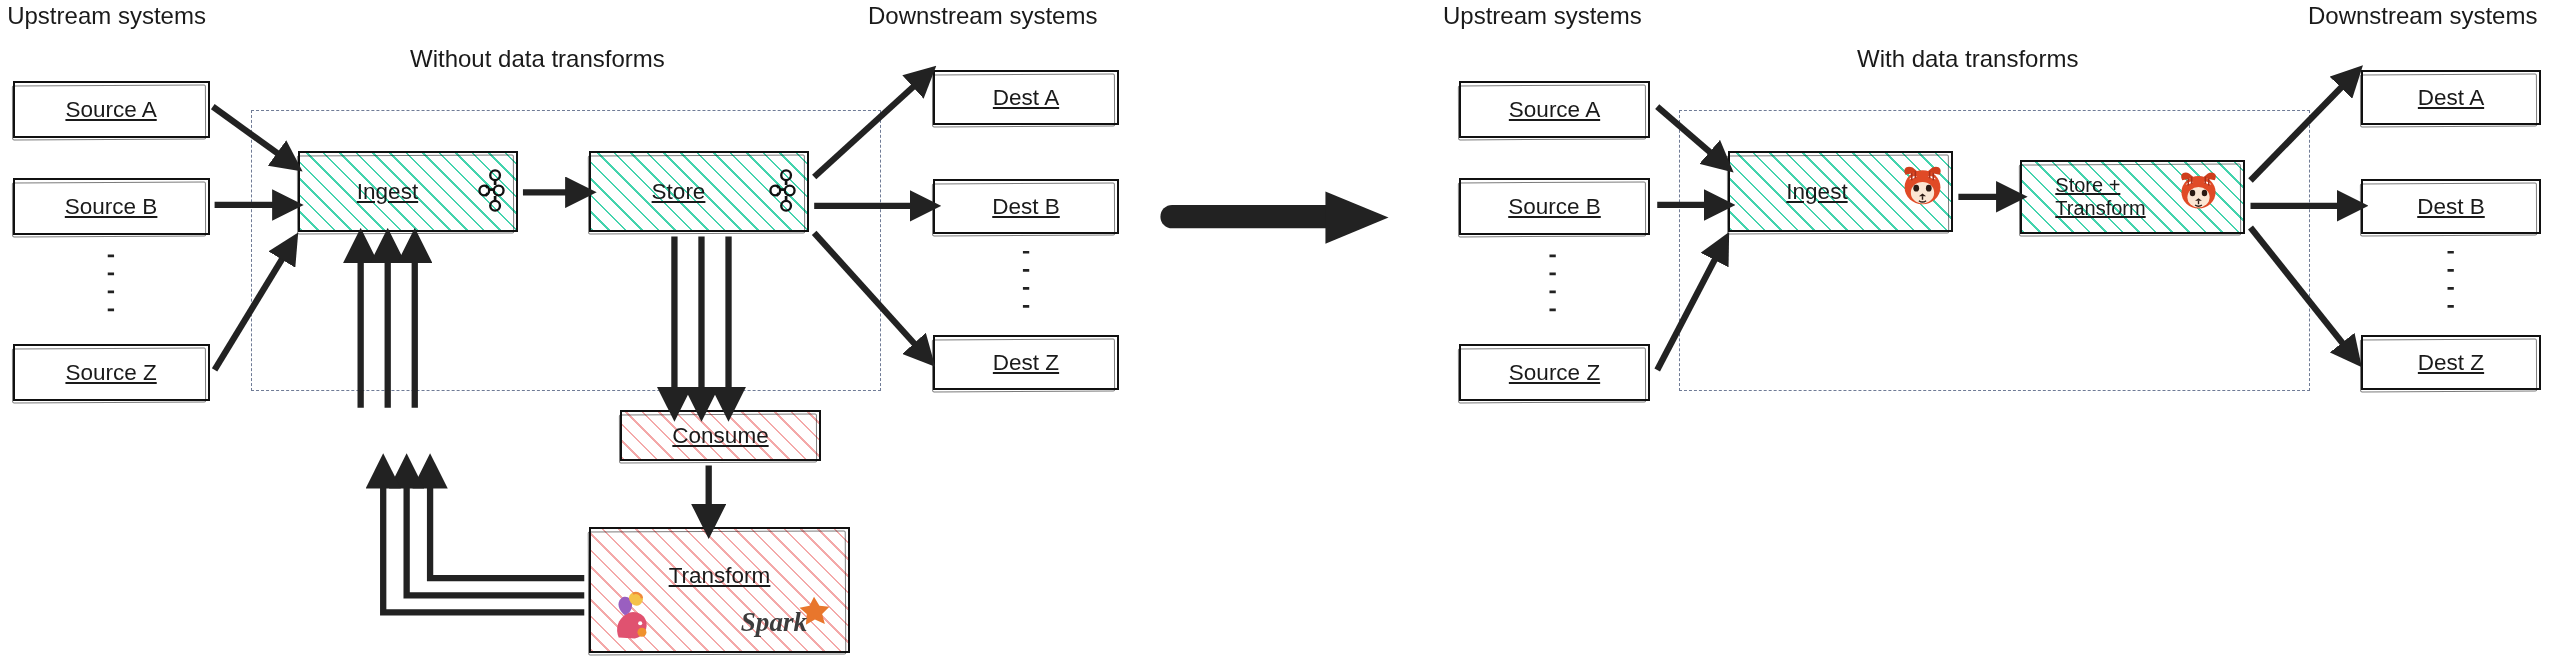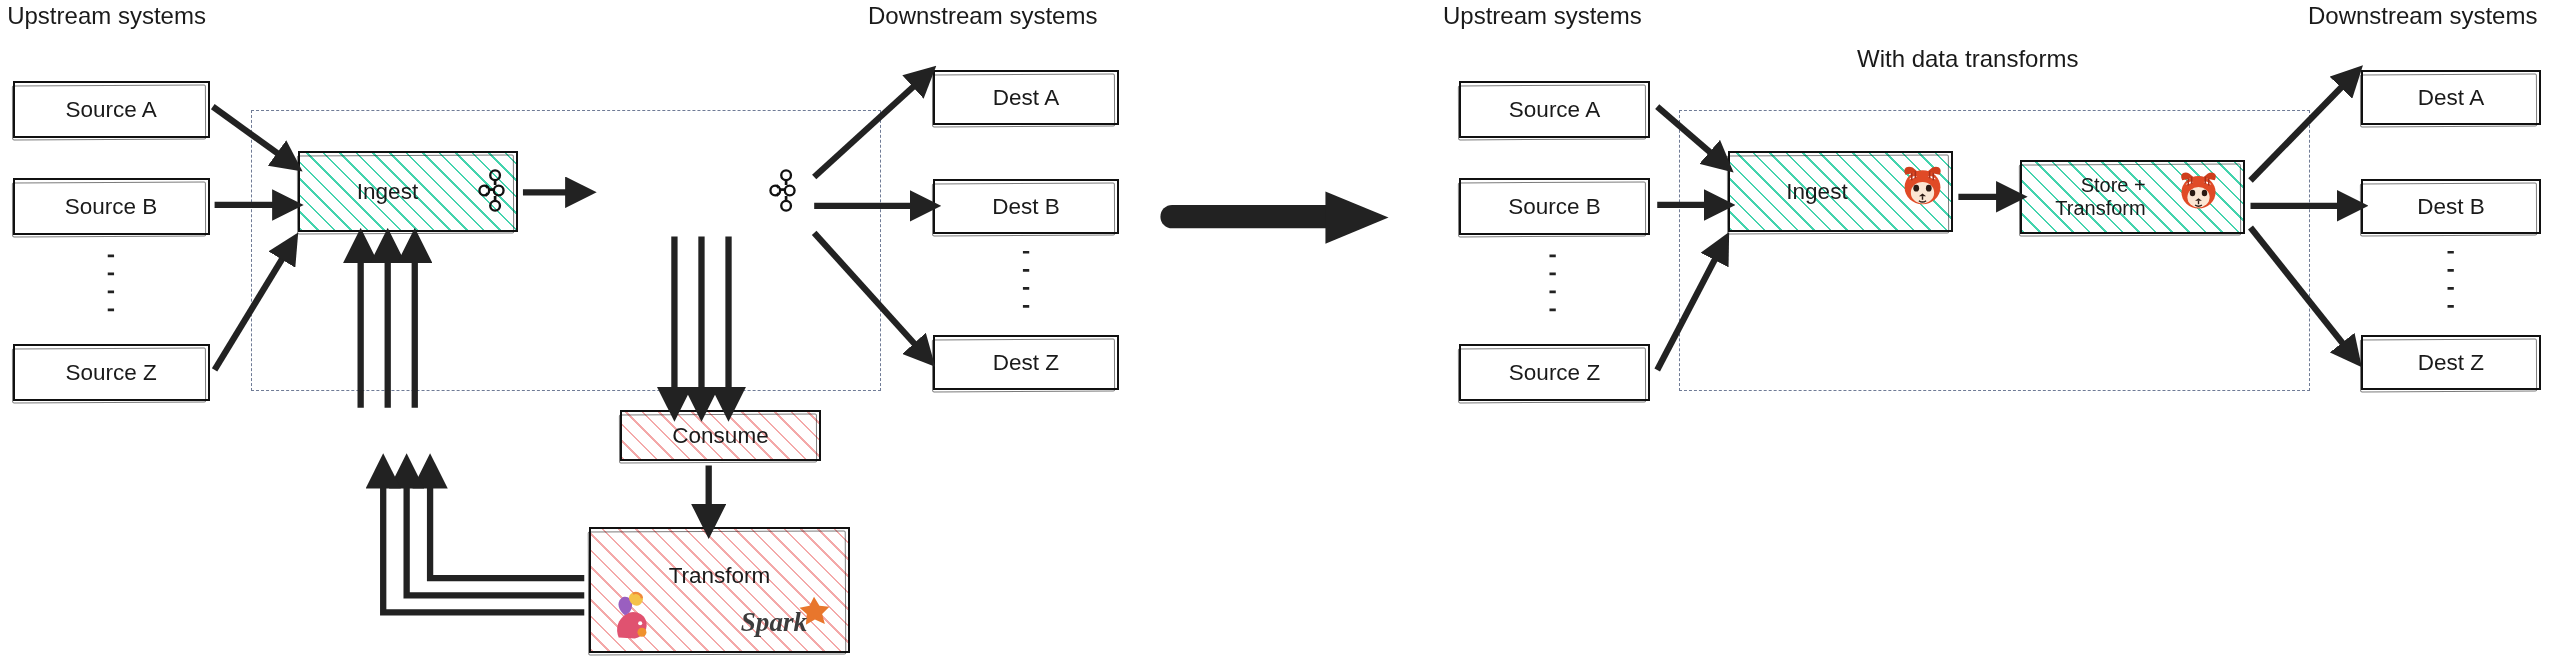--- a/index.html
+++ b/index.html
@@ -6,22 +6,22 @@
   html,body{margin:0;padding:0;background:#ffffff;}
   body{font-family:"Liberation Sans","DejaVu Sans",sans-serif;}
   #canvas{position:relative;width:2576px;height:665px;background:#fff;overflow:hidden;}
 
   .label{position:absolute;color:#1a1a1a;white-space:nowrap;}
   .hdr{font-size:24px;}
   .title{font-size:24px;}
 
   
   .box{position:absolute;box-sizing:border-box;display:flex;align-items:center;
-       justify-content:center;color:#1a1a1a;font-size:22.5px;text-align:right;
-       border:2.7px solid #111;background:#fff;}
+       justify-content:center;color:#1a1a1a;font-size:22.5px;text-align:left;
+       border:2.7px solid #111;background:#fff;text-decoration:underline;}
   .box .cap{position:relative;z-index:3;line-height:1.15;}
   .box.sketch::after{content:"";position:absolute;left:-2.7px;right:1.8px;top:1.8px;bottom:-3.6px;
        border:1.8px solid #111;border-radius:1.8px;opacity:.55;pointer-events:none;
        transform:rotate(-0.25deg);}
 
   .box.teal{background-color:#ffffff;
     background-image:repeating-linear-gradient(45deg,
        rgba(58,209,169,.95) 0px, rgba(58,209,169,.95) 1.8px,
        rgba(255,255,255,0) 1.8px, rgba(255,255,255,0) 11.7px);}
   .box.pink{background-color:#ffffff;
@@ -38,35 +38,39 @@
 
   .ico{position:absolute;z-index:4;}
 </style>
 </head>
 <body>
 
 <div id="canvas">
 
   <div class="label hdr" style="left:7.2px;top:1.8px;">Upstream systems</div>
   <div class="label hdr" style="left:868px;top:1.8px;">Downstream systems</div>
+  <div class="label title" style="left:410px;top:45px;">Without data transforms</div>
 
   <div class="dashbox" style="left:251px;top:110px;width:630px;height:281px;"></div>
 
   <div class="box sketch" style="left:12.6px;top:81px;width:197px;height:57px;">
     <span class="cap">Source A</span>
   </div>
   <div class="box sketch" style="left:12.6px;top:178px;width:197px;height:57px;">
     <span class="cap">Source B</span>
   </div>
   <div class="box sketch" style="left:12.6px;top:344px;width:197px;height:57px;">
     <span class="cap">Source Z</span>
   </div>
 
   <div class="box sketch teal" style="left:298px;top:151px;width:220px;height:81px;">
     <span class="cap" style="margin-right:41px;">Ingest</span>
+  </div>
+  <div class="box sketch teal" style="left:589px;top:151px;width:220px;height:81px;">
+    <span class="cap" style="margin-right:41px;">Store</span>
   </div>
 
   <div class="ico" style="left:476px;top:168px;">
     <svg width="31" height="45" viewBox="0 0 34 50">
       <circle cx="21" cy="8" r="5.4" fill="none" stroke="#111" stroke-width="2.6"></circle>
       <circle cx="21" cy="42" r="5.4" fill="none" stroke="#111" stroke-width="2.6"></circle>
       <circle cx="9" cy="25" r="5.4" fill="none" stroke="#111" stroke-width="2.6"></circle>
       <circle cx="25" cy="25" r="5.4" fill="none" stroke="#111" stroke-width="2.6"></circle>
       <path d="M14 24 L20 24" stroke="#111" stroke-width="3"></path>
       <path d="M21 13.5 L21 19 M13 22 L10 19" stroke="#111" stroke-width="3"></path>

